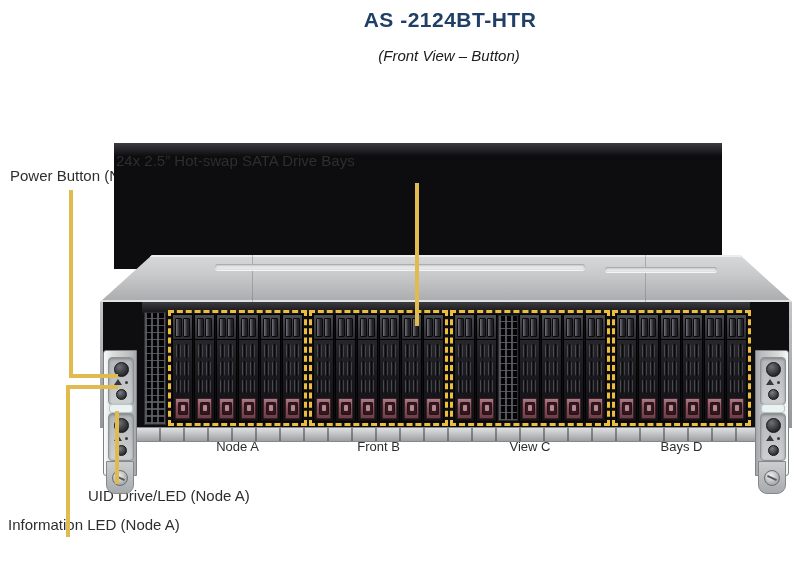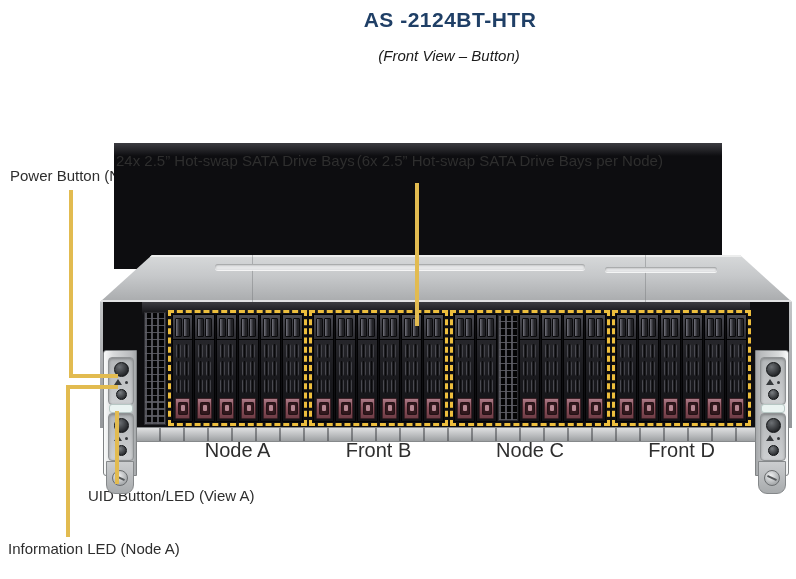--- a/index.html
+++ b/index.html
@@ -8,23 +8,23 @@
 
   
   .title{position:absolute;left:450px;top:8px;transform:translateX(-50%);
          font-size:21px;font-weight:bold;letter-spacing:.5px;color:#1f3f66;white-space:nowrap;}
   .subtitle{position:absolute;left:449px;top:47px;transform:translateX(-50%);
             font-size:15px;font-style:italic;color:#1b1b1b;white-space:nowrap;}
   .callout-label{position:absolute;font-size:15px;color:#2e2e2e;white-space:nowrap;}
   .callout-label.power{left:10px;top:167px;}
   .callout-label.bays{left:418px;top:143px;transform:translateX(-50%);line-height:19px;}
   .callout-label.uid{left:88px;top:487px;}
-  .callout-label.info{left:8px;top:540px;}
+  .callout-label.info{left:8px;top:516px;}
   .node-label{position:absolute;top:calc(100% + 16px);left:50%;transform:translateX(-50%);
-              font-size:20px;color:#2e2e2e;white-space:nowrap;}
+              font-size:13px;color:#2e2e2e;white-space:nowrap;}
 
   
   .cline{position:absolute;background:#e2bb50;z-index:6;}
   .l-power-v{left:69px;top:190px;width:4px;height:186px;}
   .l-power-h{left:69px;top:374px;width:49px;height:4px;}
   .l-info-h{left:66px;top:385px;width:52px;height:4px;}
   .l-info-v{left:66px;top:386px;width:4px;height:151px;}
   .l-uid-v{left:115px;top:411px;width:4px;height:73px;}
   .l-bays-v{left:415px;top:183px;width:4px;height:143px;}
 
@@ -115,23 +115,22 @@
 <body>
 
 <div id="canvas">
 
   <div class="title">AS -2124BT-HTR</div>
   <div class="subtitle">(Front View – Button)</div>
 
   <div class="callout-label power">Power Button (Node A)</div>
   <div class="callout-label bays">
     <div>24x 2.5” Hot-swap SATA Drive Bays</div>
-    <div>(6x 2.5” Hot-swap SATA Drive Bays per Node)</div>
   </div>
-  <div class="callout-label uid">UID Button/LED (View A)</div>
+  <div class="callout-label uid">UID Drive/LED (Node A)</div>
   <div class="callout-label info">Information LED (Node A)</div>
 
   <div class="cline l-power-v"></div>
   <div class="cline l-power-h"></div>
   <div class="cline l-info-h"></div>
   <div class="cline l-info-v"></div>
   <div class="cline l-uid-v"></div>
   <div class="cline l-bays-v"></div>
 
   <div class="chassis">
@@ -483,21 +482,21 @@
                 <div class="vslot"></div>
                 <div class="vslot"></div>
                 <div class="vslot"></div>
                 <div class="vslot"></div>
                 <div class="vslot"></div>
               </div>
               <div class="tray-latch">
                 <div class="latch-btn"></div>
               </div>
             </div>
-            <div class="node-label">Node C</div>
+            <div class="node-label">View C</div>
           </div>
           <div class="node-group">
             <div class="tray">
               <div class="tray-handle">
                 <div class="hslot"></div>
                 <div class="hslot"></div>
               </div>
               <div class="tray-mid">
                 <div class="vslot"></div>
                 <div class="vslot"></div>
@@ -588,21 +587,21 @@
                 <div class="vslot"></div>
                 <div class="vslot"></div>
                 <div class="vslot"></div>
                 <div class="vslot"></div>
                 <div class="vslot"></div>
               </div>
               <div class="tray-latch">
                 <div class="latch-btn"></div>
               </div>
             </div>
-            <div class="node-label">Front D</div>
+            <div class="node-label">Bays D</div>
           </div>
         </div>
 
       <div class="ear right">
         <div class="ear-panel">
           <div class="inset top">
             <div class="btn-lg"></div>
             <div class="led-row">
               <div class="tri"></div>
               <div class="dot"></div>

